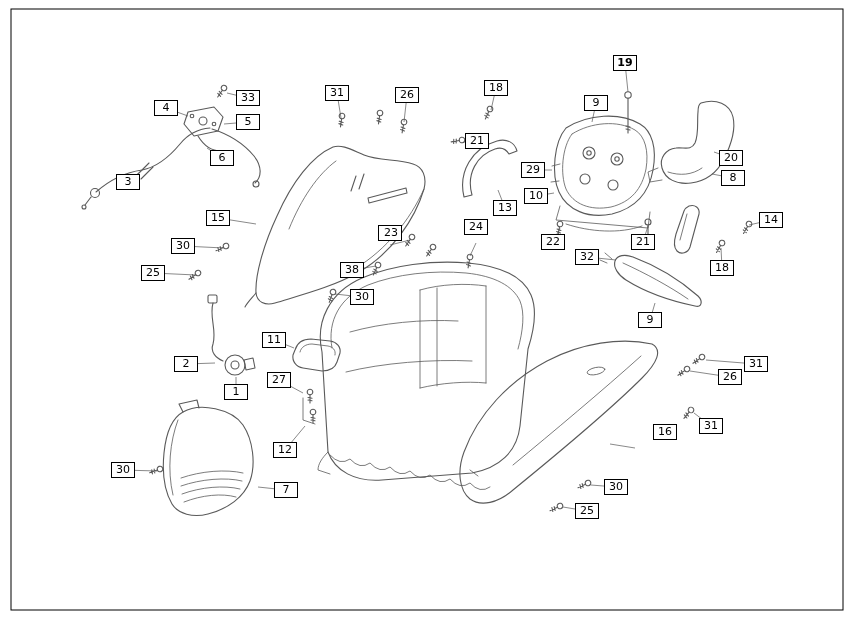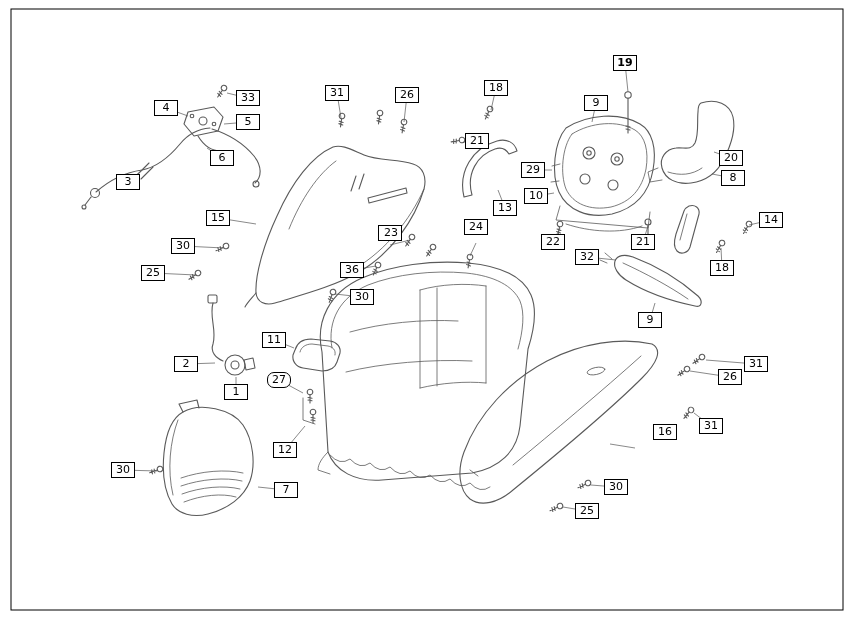--- a/index.html
+++ b/index.html
@@ -246,28 +246,28 @@
       <div class="callout" style="left: 721px; top: 170px;">8</div>
       <div class="callout" style="left: 206px; top: 210px;">15</div>
       <div class="callout" style="left: 541px; top: 234px;">22</div>
       <div class="callout" style="left: 631px; top: 234px;">21</div>
       <div class="callout" style="left: 759px; top: 212px; text-align: center;">14</div>
       <div class="callout" style="left: 710px; top: 260px;">18</div>
       <div class="callout" style="left: 171px; top: 238px;">30</div>
       <div class="callout" style="left: 378px; top: 225px; text-align: right;">23</div>
       <div class="callout" style="left: 464px; top: 219px;">24</div>
       <div class="callout" style="left: 141px; top: 265px;">25</div>
-      <div class="callout" style="left: 340px; top: 262px;">36</div>
+      <div class="callout" style="left: 340px; top: 262px;">38</div>
       <div class="callout" style="left: 575px; top: 249px;">32</div>
       <div class="callout" style="left: 350px; top: 289px;">30</div>
       <div class="callout" style="left: 638px; top: 312px;">9</div>
       <div class="callout" style="left: 262px; top: 332px;">11</div>
       <div class="callout" style="left: 174px; top: 356px;">2</div>
       <div class="callout" style="left: 224px; top: 384px;">1</div>
-      <div class="callout" style="left: 267px; top: 372px; border-radius: 7px;">27</div>
+      <div class="callout" style="left: 267px; top: 372px;">27</div>
       <div class="callout" style="left: 744px; top: 356px;">31</div>
       <div class="callout" style="left: 718px; top: 369px;">26</div>
       <div class="callout" style="left: 699px; top: 418px;">31</div>
       <div class="callout" style="left: 273px; top: 442px;">12</div>
       <div class="callout" style="left: 623px; top: 424px; margin-left: 30px;">16</div>
       <div class="callout" style="left: 274px; top: 482px;">7</div>
       <div class="callout" style="left: 111px; top: 462px;">30</div>
       <div class="callout" style="left: 604px; top: 479px;">30</div>
       <div class="callout" style="left: 575px; top: 503px;">25</div>
     </div>

